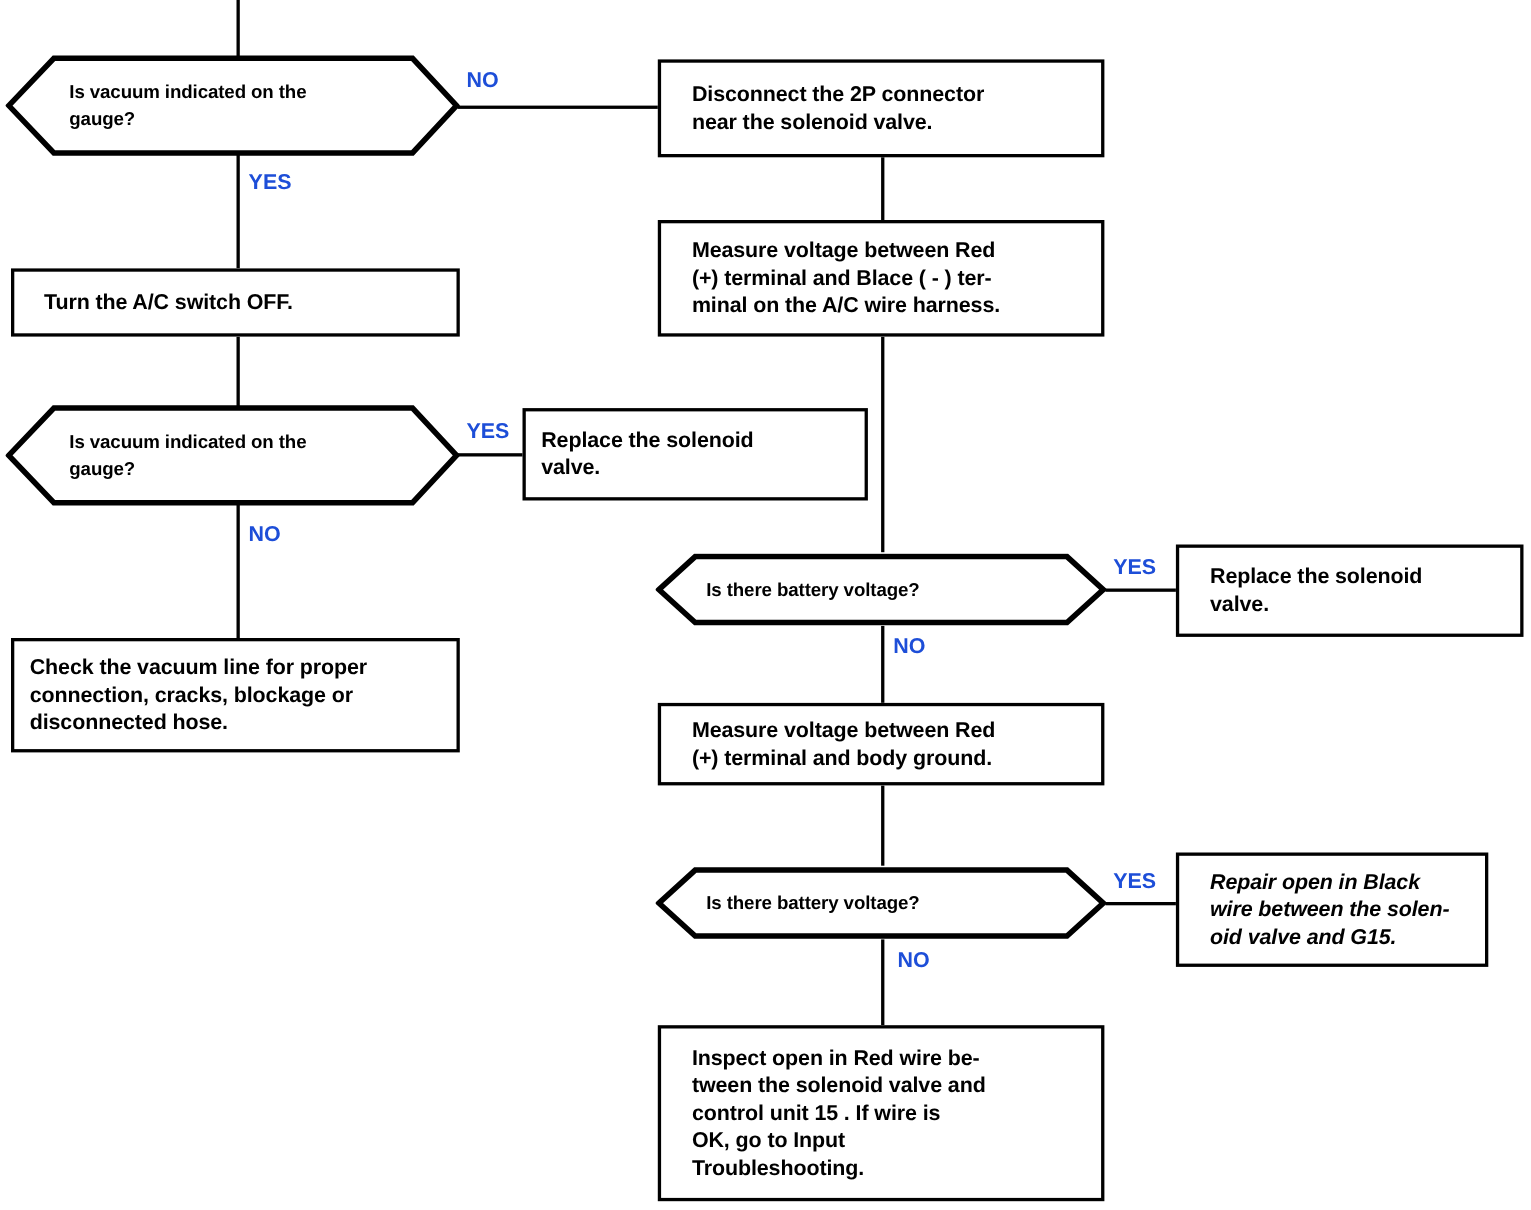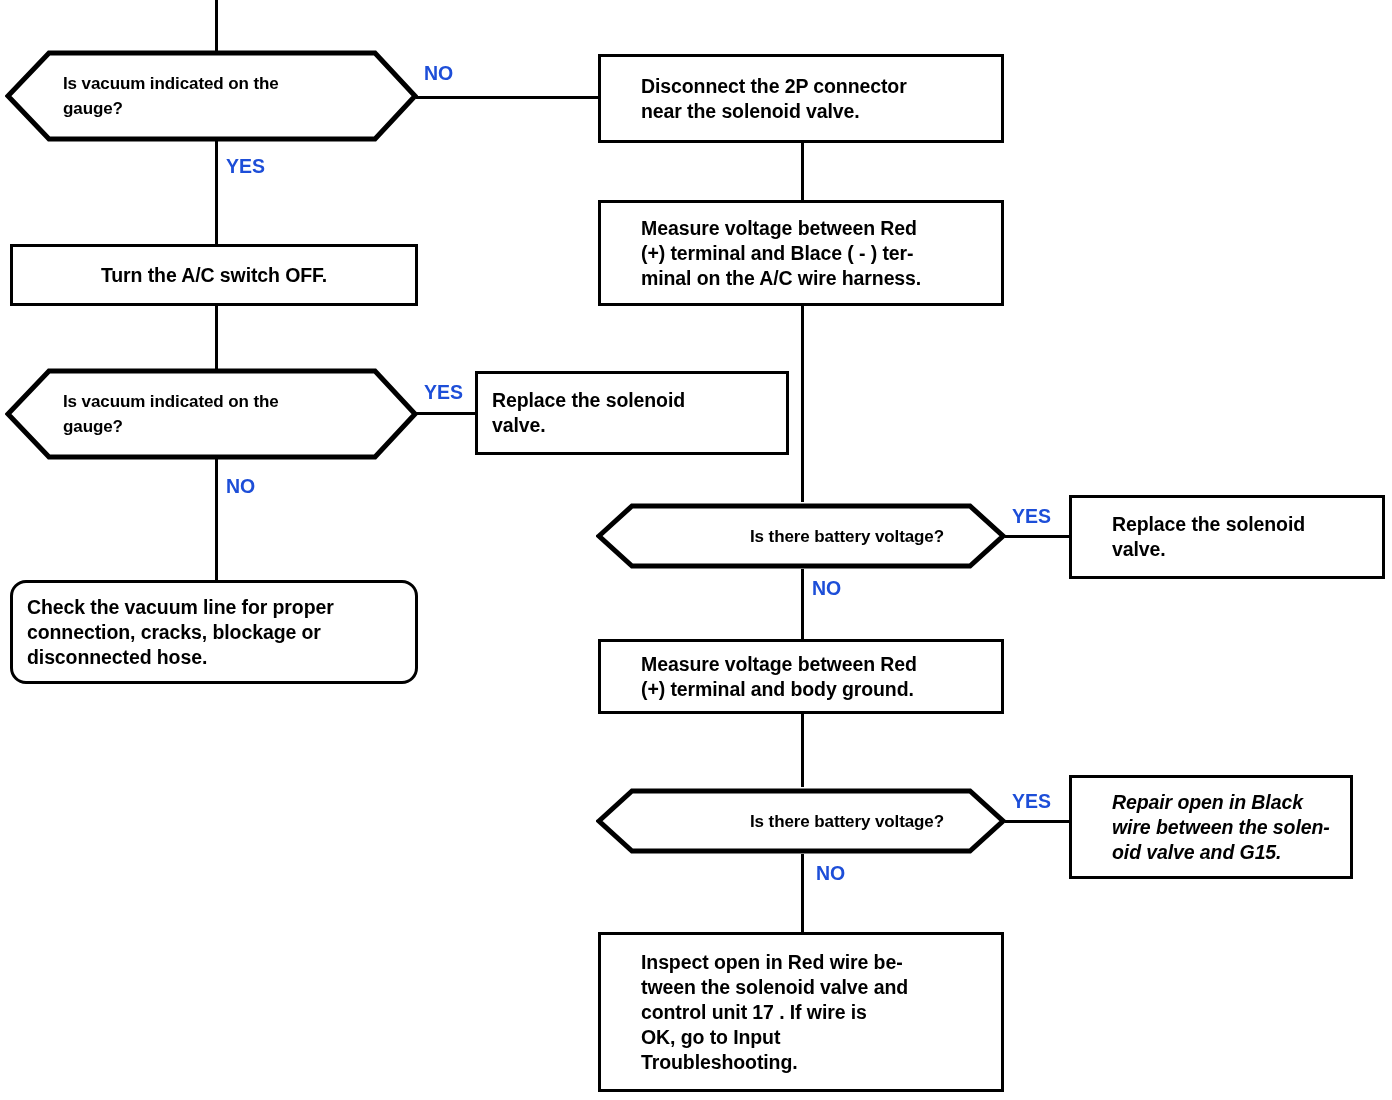--- a/index.html
+++ b/index.html
@@ -30,22 +30,22 @@
     width: 100%;
     font-weight: bold;
     font-size: 19.5px;
     line-height: 25px;
     color: #000000;
     letter-spacing: -0.1px;
     padding: 0 14px;
     box-sizing: border-box;
     white-space: pre-line;
   }
-  .box.center .txt { text-align: center; padding: 0 12px; }
-  .box.pad-l .txt  { padding-left: 40px; }
+  .box.center .txt { text-align: left; padding: 0 27px; }
+  .box.pad-l .txt  { padding-left: 16px; margin-left: 12px; }
 
   
   .hex {
     position: absolute;
     box-sizing: border-box;
   }
   .hex svg {
     position: absolute;
     left: 0; top: 0;
     width: 100%;
@@ -58,21 +58,21 @@
     right: 46px;
     top: 50%;
     transform: translateY(-50%);
     font-weight: bold;
     font-size: 17px;
     line-height: 25px;
     color: #000000;
     letter-spacing: -0.1px;
     white-space: pre-line;
   }
-  .hex.ctr .txt { text-align: right; left: 46px; right: 62px; }
+  .hex.ctr .txt { text-align: left; left: 46px; right: 62px; }
 
   
   .ln {
     position: absolute;
     background: #000000;
   }
   .ln.v { width: 3px; }
   .ln.h { height: 3px; }
 
   
@@ -157,21 +157,21 @@
       <polygon points="3,33 36,3 374,3 407,33 374,63 36,63" fill="#ffffff" stroke="#000000" stroke-width="5"></polygon>
     </svg>
     <span class="txt">Is there battery voltage?</span>
   </div>
 
   <div class="box pad-l" style="left:1069px; top:495px; width:316px; height:84px;">
     <span class="txt">Replace the solenoid
 valve.</span>
   </div>
 
-  <div class="box" style="left:10px; top:580px; width:408px; height:104px;border-radius:16px;">
+  <div class="box" style="left:10px; top:580px; width:408px; height:104px;">
     <span class="txt">Check the vacuum line for proper
 connection, cracks, blockage or
 disconnected hose.</span>
   </div>
 
   <div class="box pad-l" style="left:598px; top:639px; width:406px; height:75px;">
     <span class="txt">Measure voltage between Red
 (+) terminal and body ground.</span>
   </div>
 
@@ -184,21 +184,21 @@
 
   <div class="box pad-l" style="left:1069px; top:775px; width:284px; height:104px;font-style:italic;">
     <span class="txt">Repair  open  in  Black
 wire between the solen-
 oid valve and G15.</span>
   </div>
 
   <div class="box pad-l" style="left:598px; top:932px; width:406px; height:160px;">
     <span class="txt">Inspect open in Red wire be-
 tween the solenoid valve and
-control unit  17  .  If wire is
+control unit  15  .  If wire is
 OK,         go         to    Input
 Troubleshooting.</span>
   </div>
 
   <div class="lbl" style="left:424px; top:63px;">NO</div>
   <div class="lbl" style="left:226px; top:156px;">YES</div>
   <div class="lbl" style="left:424px; top:382px;">YES</div>
   <div class="lbl" style="left:226px; top:476px;">NO</div>
   <div class="lbl" style="left:1012px; top:506px;">YES</div>
   <div class="lbl" style="left:812px; top:578px;">NO</div>

